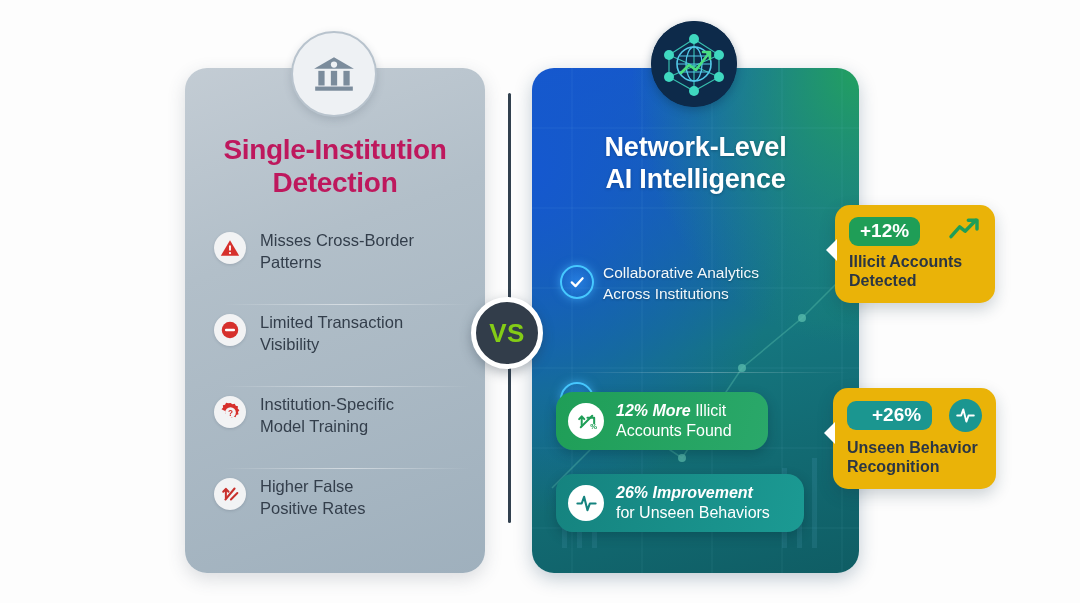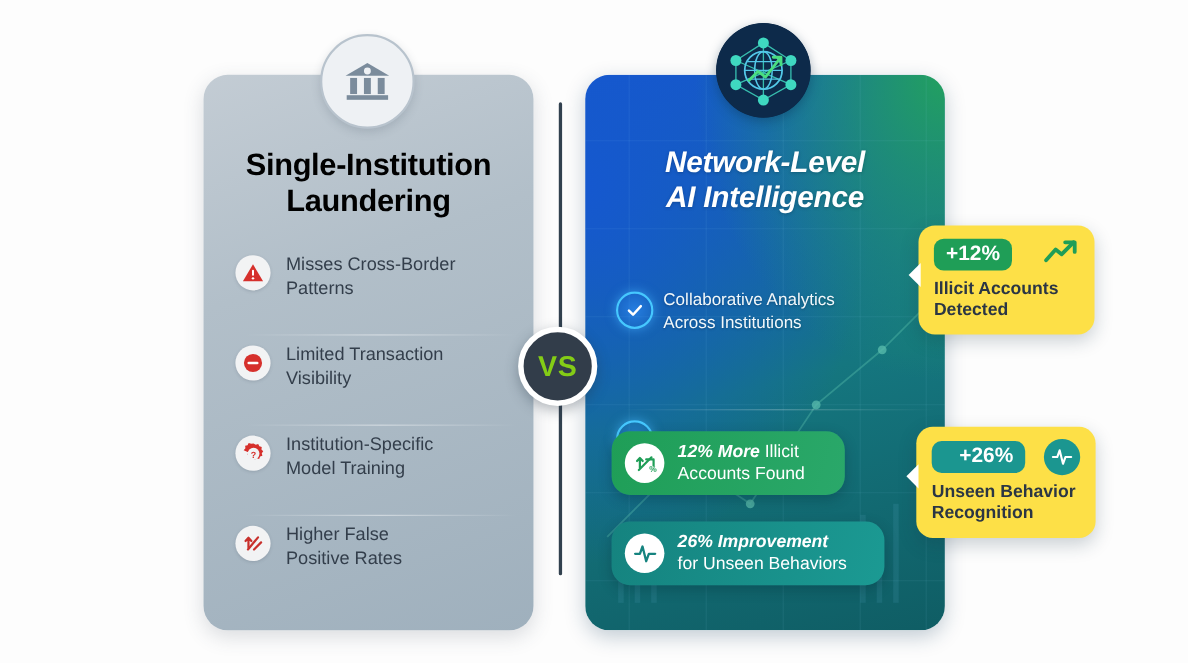--- a/index.html
+++ b/index.html
@@ -50,21 +50,21 @@
     box-shadow: 0 3px 9px rgba(70,85,100,.2);
   }
   .net-badge {
     left: 651px; top: 21px; width: 86px; height: 86px;
     background: #0d2a4a; overflow: hidden;
     box-shadow: 0 3px 10px rgba(10,40,70,.35);
   }
 
   
   .ttl { position: absolute; width: 100%; text-align: center; font-weight: bold; line-height: 1.18; }
-  .ttl-left { top: 133px; left: 0; font-size: 28px; color: #000000; letter-spacing: -0.3px; }
+  .ttl-left { top: 133px; left: 0; font-size: 28px; color: #be185d; letter-spacing: -0.3px; }
   .ttl-right { top: 132px; left: 0; font-size: 27px; color: #ffffff; letter-spacing: -0.2px;
     text-shadow: 0 1px 3px rgba(0,30,50,.3); }
 
   
   .l-list { position: absolute; left: 214px; top: 222px; width: 250px; }
   .l-row { display: flex; align-items: flex-start; gap: 14px; height: 82px; padding-top: 8px; position: relative; }
   .l-row + .l-row::before {
     content: ""; position: absolute; left: 8px; right: -6px; top: 0; height: 1px;
     background: linear-gradient(90deg, rgba(255,255,255,0), rgba(255,255,255,.5), rgba(255,255,255,0));
   }
@@ -101,21 +101,21 @@
     background: linear-gradient(105deg, #1f9e57, #2aa86a); }
   .pill-teal { left: 556px; top: 474px; width: 248px;
     background: linear-gradient(105deg, #15837f, #1b9a93); }
   .pill-ico { width: 36px; height: 36px; border-radius: 50%; flex: none; background: #fff;
     display: flex; align-items: center; justify-content: center; }
   .pill-txt { font-size: 16px; line-height: 1.25; color: #fff; }
   .pill-txt b { font-weight: bold; font-style: italic; }
 
   
   .callout {
-    position: absolute; background: #fde047; border-radius: 15px;
+    position: absolute; background: #eab308; border-radius: 15px;
     padding: 11px 14px 13px 14px;
     box-shadow: 0 6px 16px rgba(25,50,70,.22);
   }
   .callout::after {
     content: ""; position: absolute; left: -9px; top: 34px;
     border-top: 11px solid transparent; border-bottom: 11px solid transparent;
     border-right: 11px solid #ffffff;
   }
   .co-1 { left: 835px; top: 205px; width: 160px; }
   .co-2 { left: 833px; top: 388px; width: 163px; }
@@ -138,21 +138,21 @@
 </style>
 </head>
 <body>
 
 <div class="stage">
 
 
   <div class="panel panel-left"></div>
   <div class="ttl ttl-left" style="left:185px;width:300px;">
     <span>Single-Institution</span><br>
-    <span>Laundering</span>
+    <span>Detection</span>
   </div>
 
   <div class="top-icon bank-badge">
     <svg viewBox="0 0 44 44" width="46" height="46">
       <polygon points="22,6 41,17 3,17" fill="#7b8c9c"></polygon>
       <circle cx="22" cy="13" r="3" fill="#eef1f4"></circle>
       <rect x="7" y="19" width="6" height="14" fill="#7b8c9c"></rect>
       <rect x="19" y="19" width="6" height="14" fill="#7b8c9c"></rect>
       <rect x="31" y="19" width="6" height="14" fill="#7b8c9c"></rect>
       <rect x="4" y="34" width="36" height="4" fill="#7b8c9c"></rect>
@@ -236,21 +236,21 @@
         <rect x="30" y="430" width="5" height="50"></rect>
           <rect x="45" y="410" width="5" height="70"></rect>
         <rect x="60" y="445" width="5" height="35"></rect>
           <rect x="250" y="400" width="5" height="80"></rect>
         <rect x="265" y="425" width="5" height="55"></rect>
           <rect x="280" y="390" width="5" height="90"></rect>
       </g>
     </svg>
   </div>
 
-  <div class="ttl ttl-right" style="left:532px;width:327px;font-style:italic;">
+  <div class="ttl ttl-right" style="left:532px;width:327px;">
     <span>Network-Level</span><br>
     <span>AI Intelligence</span>
   </div>
 
   <div class="top-icon net-badge">
     <svg viewBox="0 0 86 86" width="86" height="86">
       <circle cx="43" cy="43" r="43" fill="#0d2a4a"></circle>
       <g stroke="#3fd8c0" stroke-width="1.2" opacity=".85" fill="none">
         <path d="M18 34 L43 18 L68 34 L68 56 L43 70 L18 56 Z"></path>
         <path d="M18 34 L68 56 M68 34 L18 56 M43 18 L43 70"></path>

